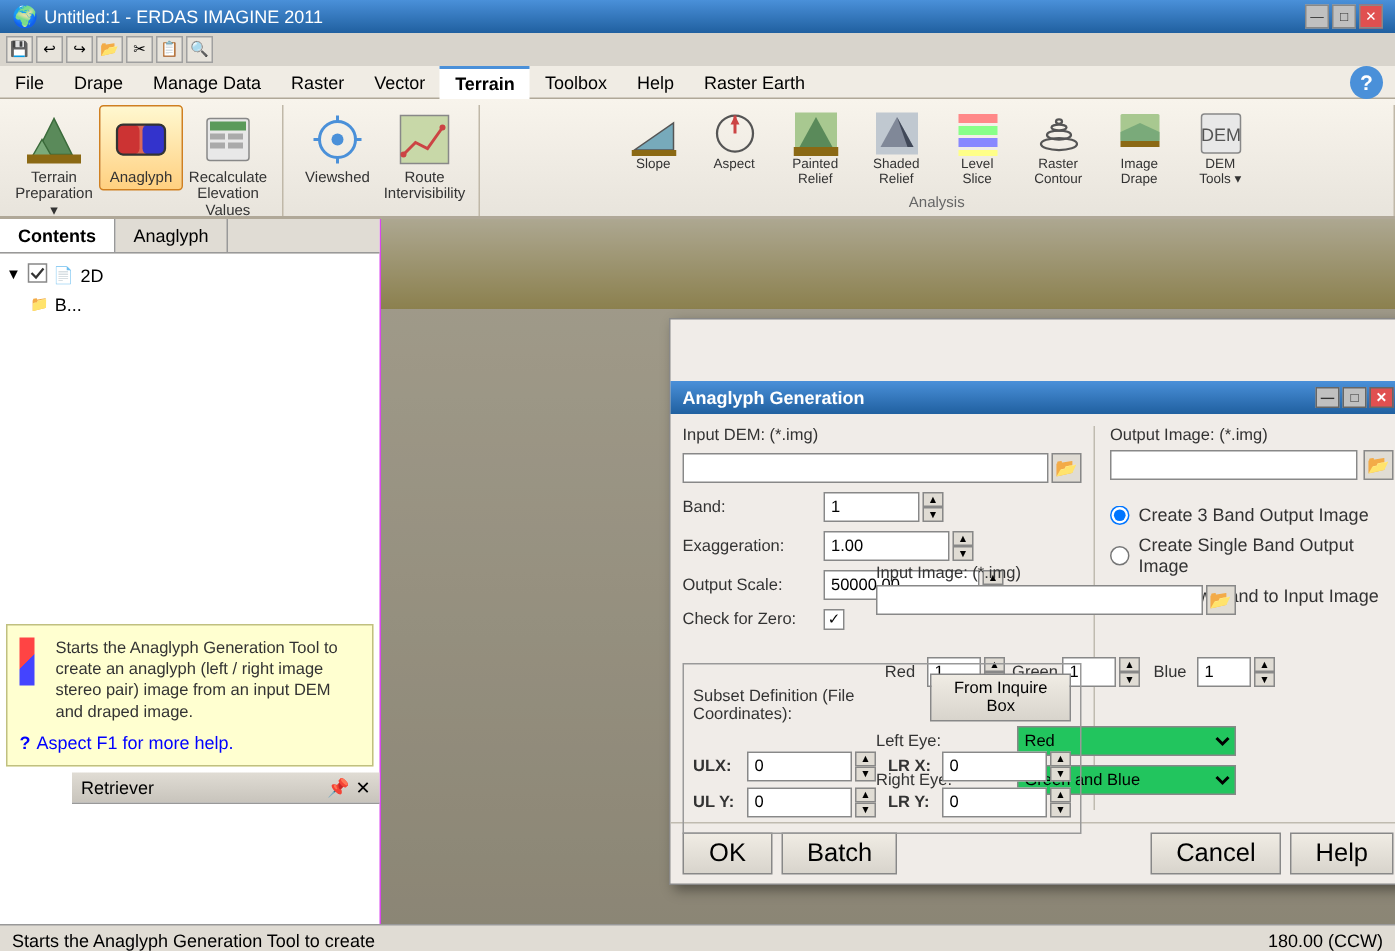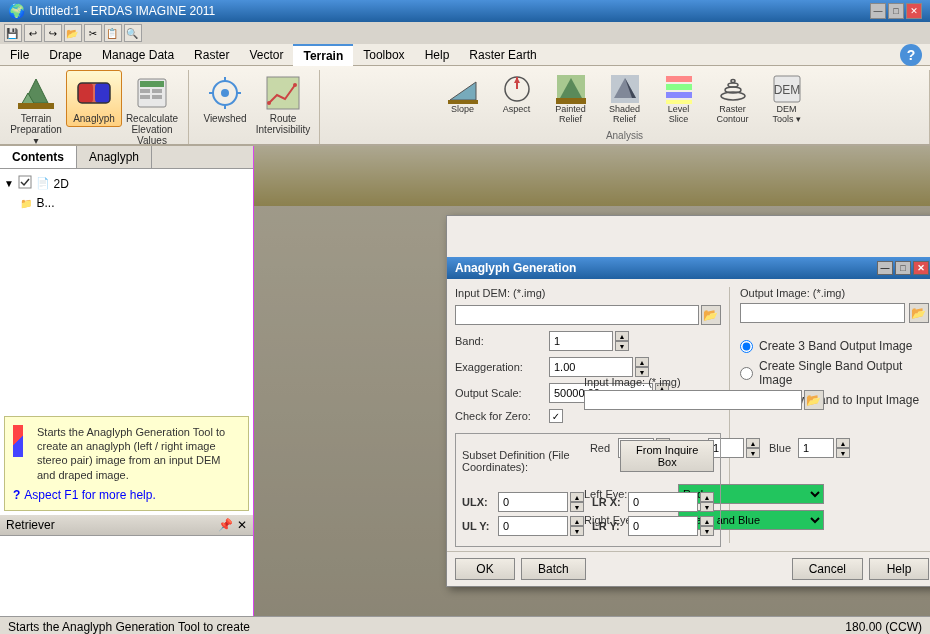--- a/index.html
+++ b/index.html
@@ -190,20 +190,21 @@
       background: linear-gradient(to bottom, #e8e0c8, #c8c0a8);
       position: relative;
     }
     .retriever-header {
       background: linear-gradient(to bottom, #e0dcd4, #c8c4bc);
       padding: 3px 6px;
       display: flex;
       align-items: center;
       justify-content: space-between;
       border-bottom: 1px solid #999;
+      margin-left: 48px;
     }
     .retriever-body { height: 80px; }
 
     
     .dialog-backdrop {
       position: absolute;
       top: 0; left: 0; right: 0; bottom: 0;
       background: rgba(0,0,0,0.3);
       display: flex;
       align-items: center;
@@ -363,21 +364,21 @@
       padding: 6px 8px;
       border-top: 1px solid #c0bbb0;
     }
     .dialog-footer-left { display: flex; gap: 6px; }
     .dialog-footer-right { display: flex; gap: 6px; }
     .footer-btn {
       padding: 3px 16px;
       background: linear-gradient(to bottom, #f0ece4, #d8d4cc);
       border: 1px solid #888;
       cursor: pointer;
-      font-size: 12px;
+      font-size: 17px;
       min-width: 60px;
       text-align: center;
     }
 
     
     .status-bar {
       background: #e0dcd4;
       height: 20px;
       border-top: 1px solid #999;
       display: flex;
@@ -611,20 +612,30 @@
       <div class="ribbon-btn-small">
         <div class="icon-area">
           <svg width="30" height="30" viewBox="0 0 30 30">
             <ellipse cx="15" cy="22" rx="12" ry="4" fill="none" stroke="#555" stroke-width="1.5"></ellipse>
             <ellipse cx="15" cy="16" rx="8" ry="3" fill="none" stroke="#555" stroke-width="1.5"></ellipse>
             <ellipse cx="15" cy="11" rx="5" ry="2" fill="none" stroke="#555" stroke-width="1.5"></ellipse>
             <ellipse cx="15" cy="7" rx="2" ry="1.5" fill="none" stroke="#555" stroke-width="1.5"></ellipse>
           </svg>
         </div>
         <div class="btn-label">Raster<br>Contour</div>
+      </div>
+      <div class="ribbon-btn-small">
+        <div class="icon-area">
+          <svg width="30" height="30" viewBox="0 0 30 30">
+            <rect x="2" y="2" width="26" height="18" fill="#a8c890" rx="1"></rect>
+            <polygon points="2,14 15,8 28,14 28,20 2,20" fill="#7aaa7a"></polygon>
+            <rect x="2" y="20" width="26" height="4" fill="#8B6914"></rect>
+          </svg>
+        </div>
+        <div class="btn-label">Image<br>Drape</div>
       </div>
       <div class="ribbon-btn-small">
         <div class="icon-area">
           <svg width="30" height="30" viewBox="0 0 30 30">
             <rect x="2" y="2" width="26" height="26" rx="2" fill="#e8e8e8" stroke="#888" stroke-width="1"></rect>
             <text x="15" y="20" text-anchor="middle" font-size="14" fill="#555">DEM</text>
           </svg>
         </div>
         <div class="btn-label">DEM<br>Tools ▾</div>
       </div>
@@ -800,21 +811,21 @@
               </div>
 
               <div class="eye-row">
                 <div class="form-label">Right Eye:</div>
                 <select class="eye-select">
                   <option>Green and Blue</option>
                 </select>
               </div>
             </div>
 
-            <div class="coords-section" style="margin-top:4px; position:relative; top:4px;">
+            <div class="coords-section" style="margin-top:4px; position:relative; top:16px;">
               <div style="display:flex; justify-content:space-between; align-items:center; margin-bottom:4px;">
                 <div class="coords-title">Subset Definition (File Coordinates):</div>
                 <button class="from-inquire-btn" style="width:auto; margin-bottom:16px;">From Inquire Box</button>
               </div>
               <div class="coords-row">
                 <div class="coord-pair">
                   <div class="coord-label">ULX:</div>
                   <div class="input-with-btn">
                     <input class="coord-input" type="text" value="0" style="">
                     <div class="spin-btn-group">

